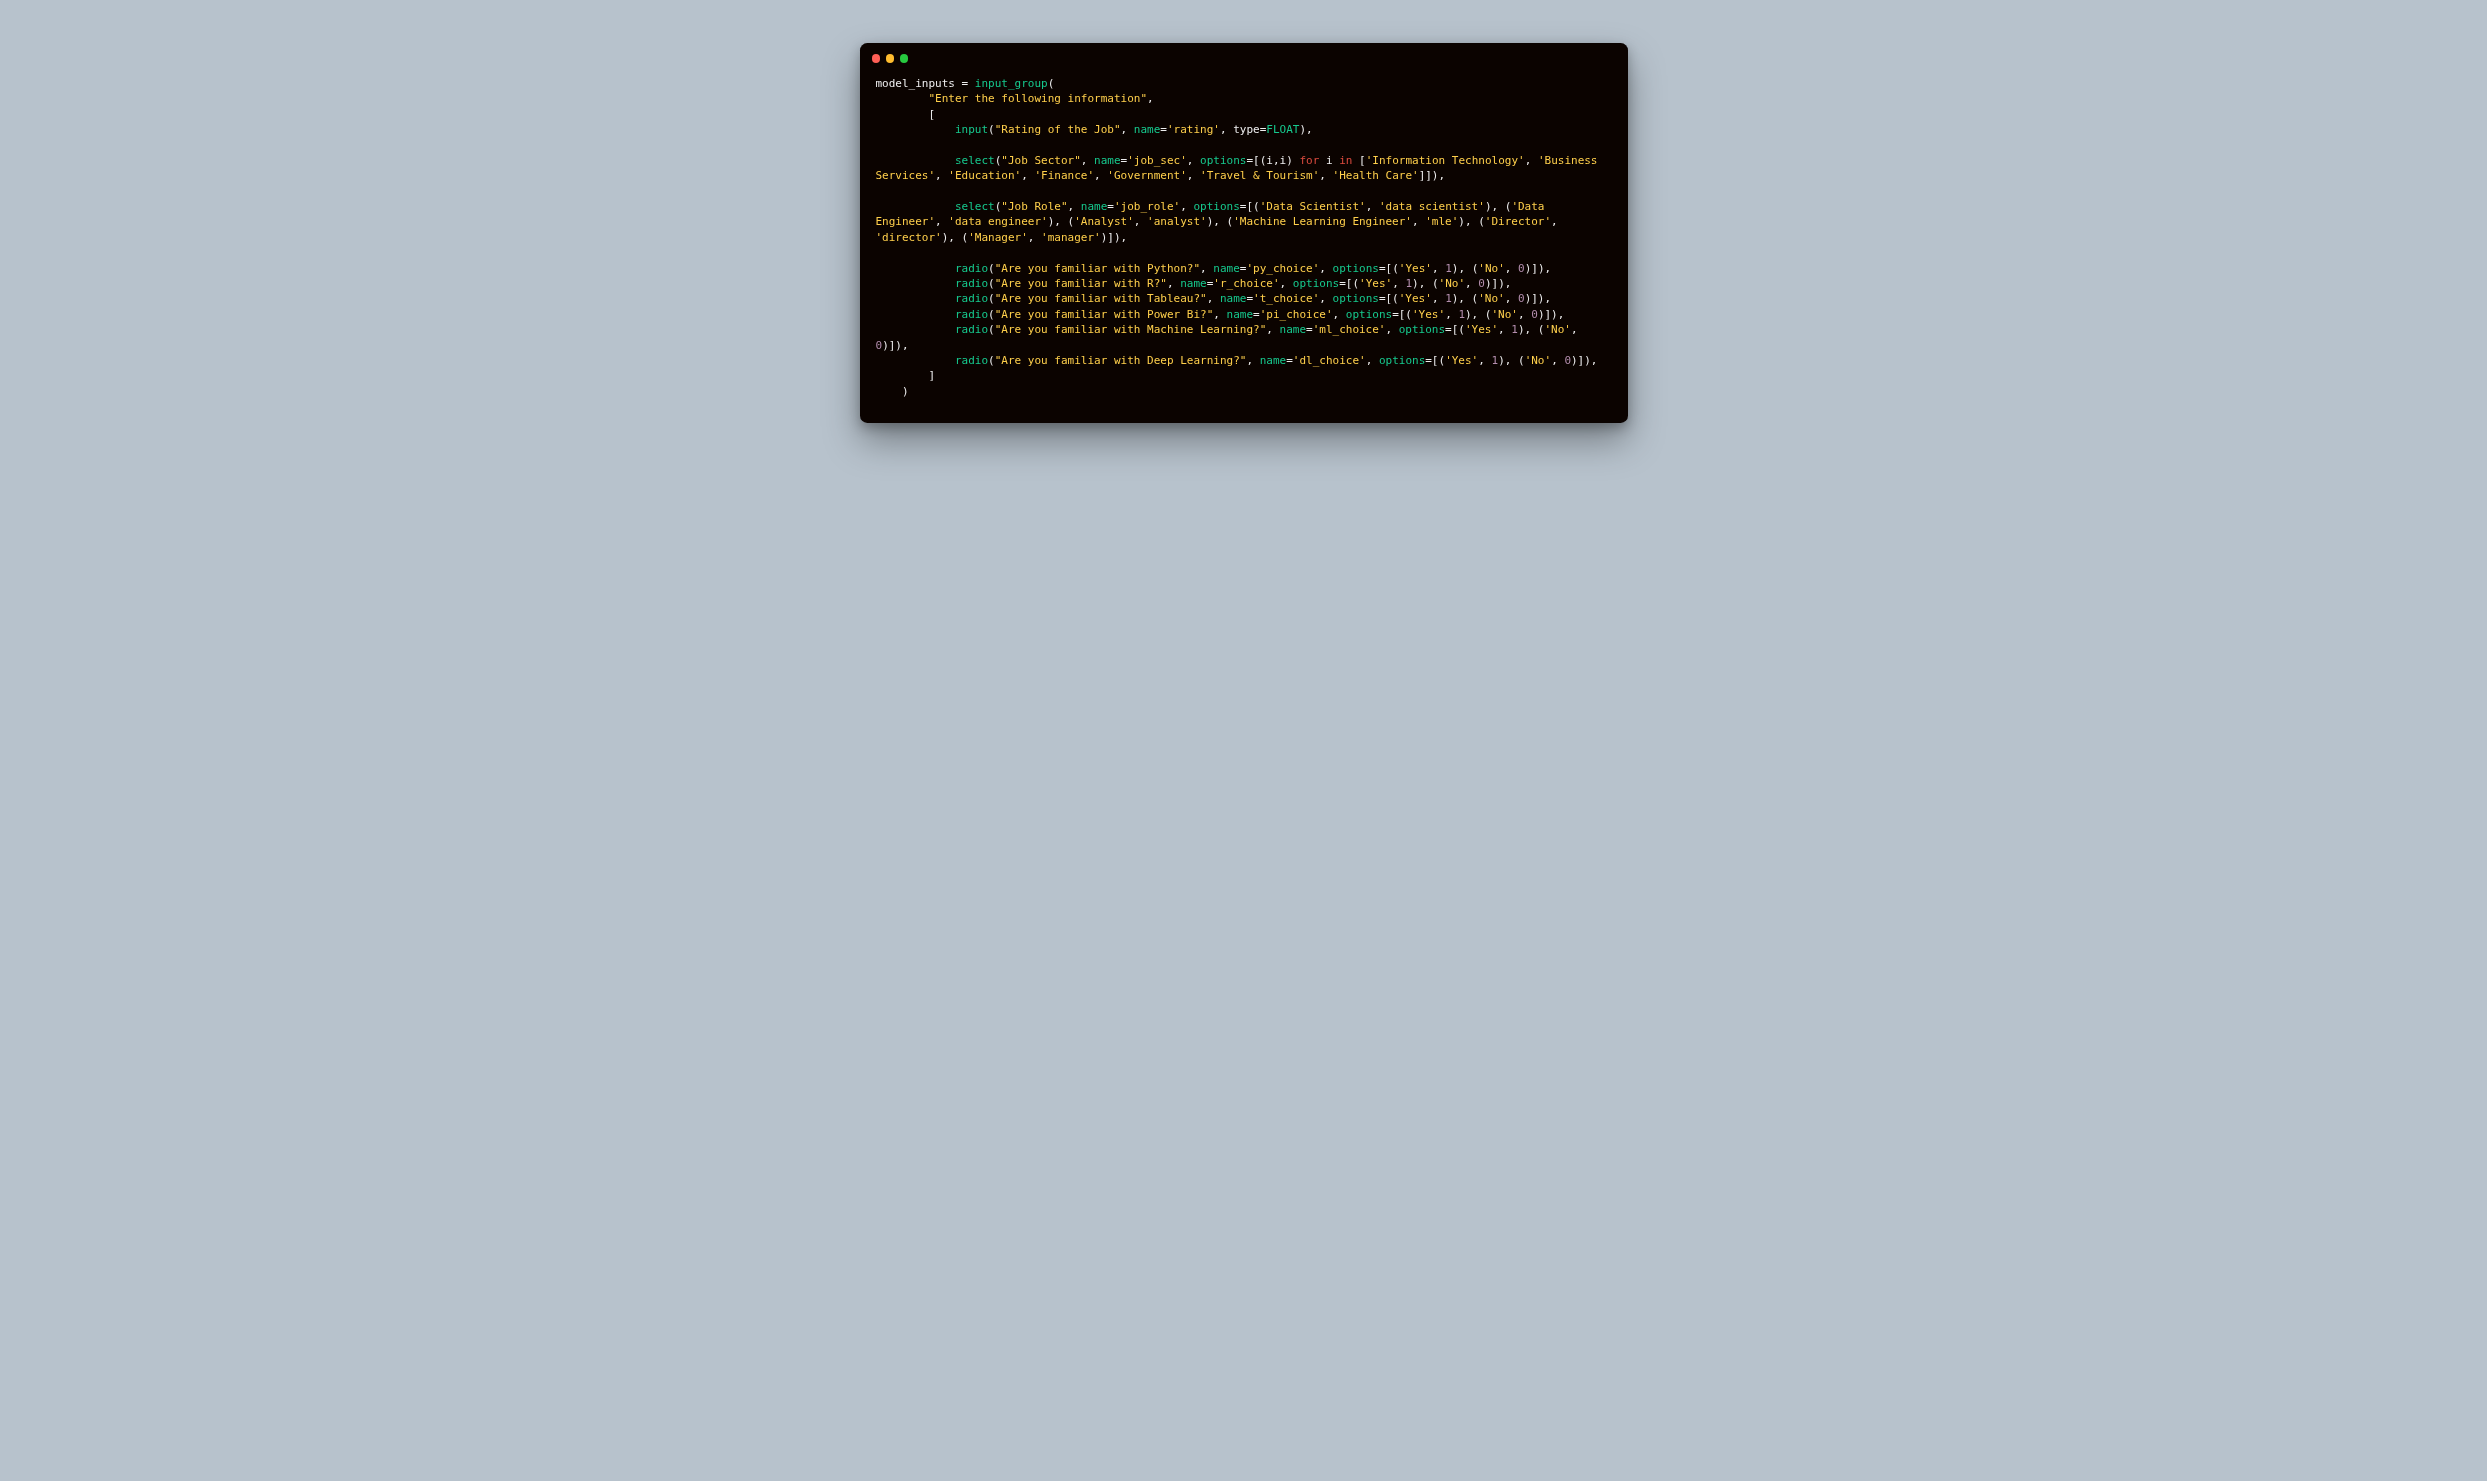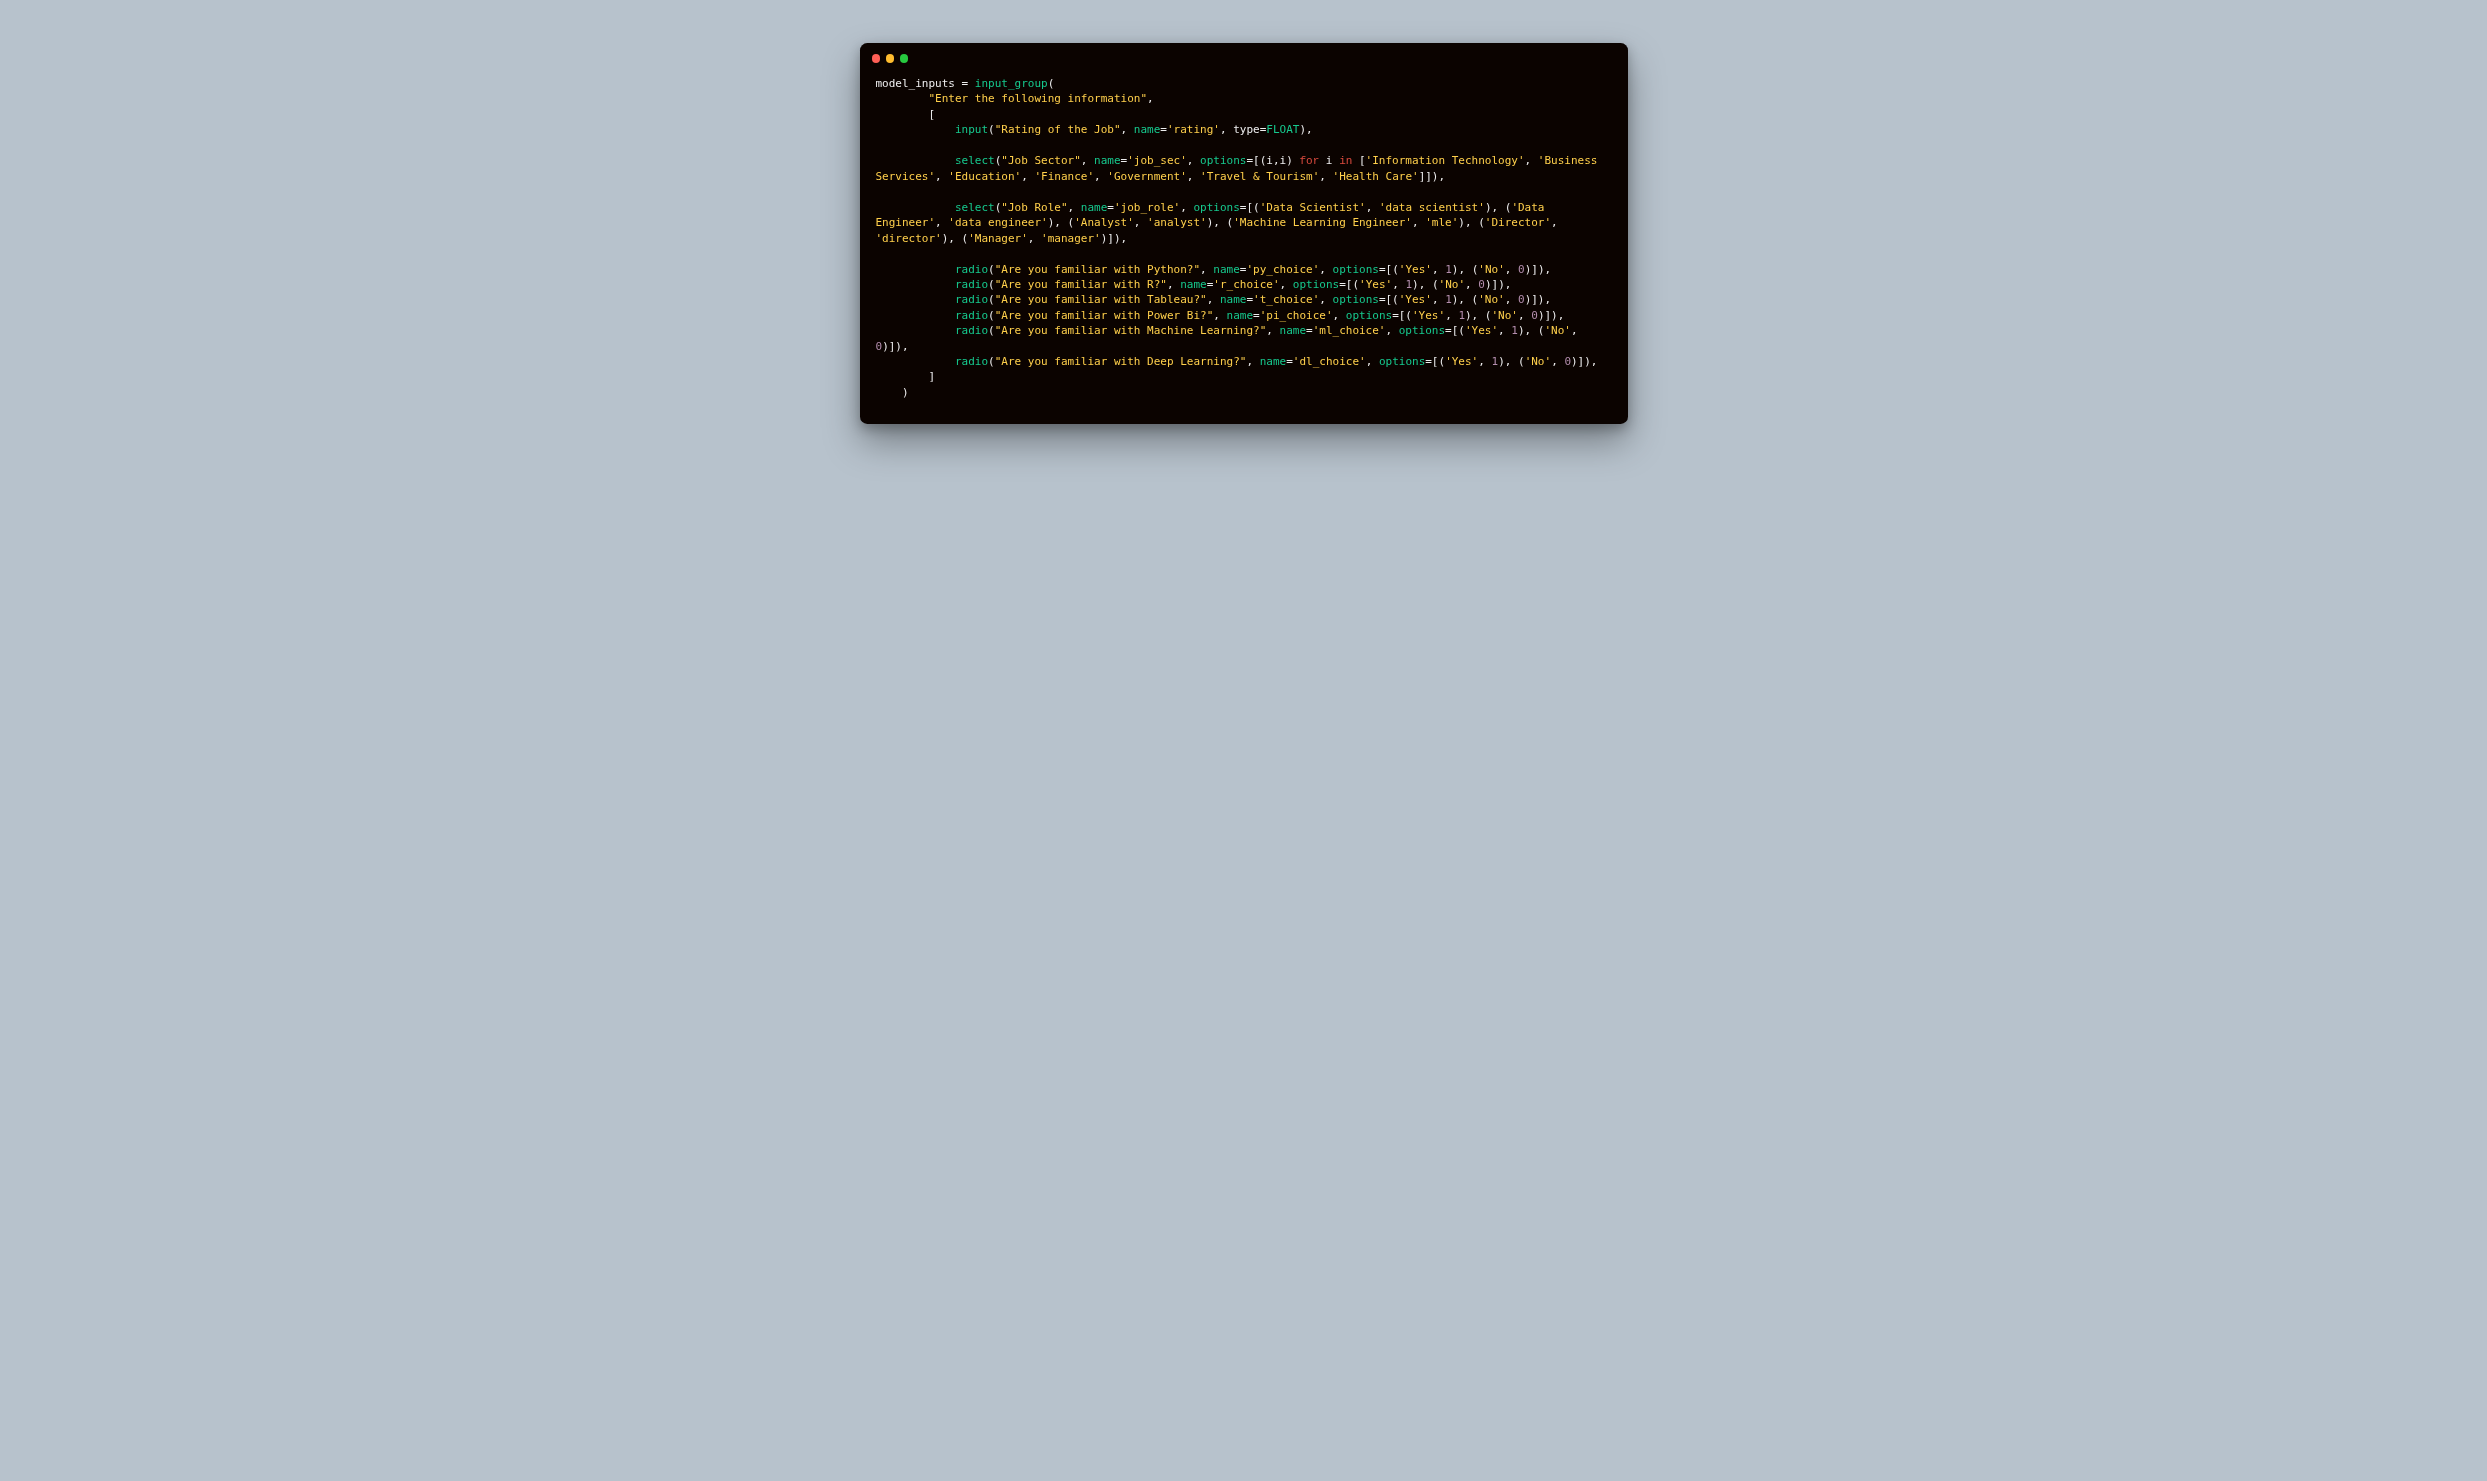--- a/index.html
+++ b/index.html
@@ -30,21 +30,21 @@
     font-family: ui-monospace, "SF Mono", Menlo, Consolas, monospace;
     font-size: 11px;
     line-height: 1.4;
     white-space: pre-wrap;
     word-break: break-word;
     color: #e8e8e8;
   }
   .c-white  { color: #eeeeee; }
   .c-green  { color: #16c98d; margin-top: 12px; }
   .c-yellow { color: #ffd04b; }
-  .c-key    { color: #dd4b3e; font-family: Liberation Mono, monospace; }  
+  .c-key    { color: #dd4b3e; }  
   .c-num    { color: #b48ead; }  
 </style>
 </head>
 <body>
 
 <div class="window">
   <div class="traffic">
     <div class="dot red"></div>
     <div class="dot yellow"></div>
     <div class="dot green"></div>

